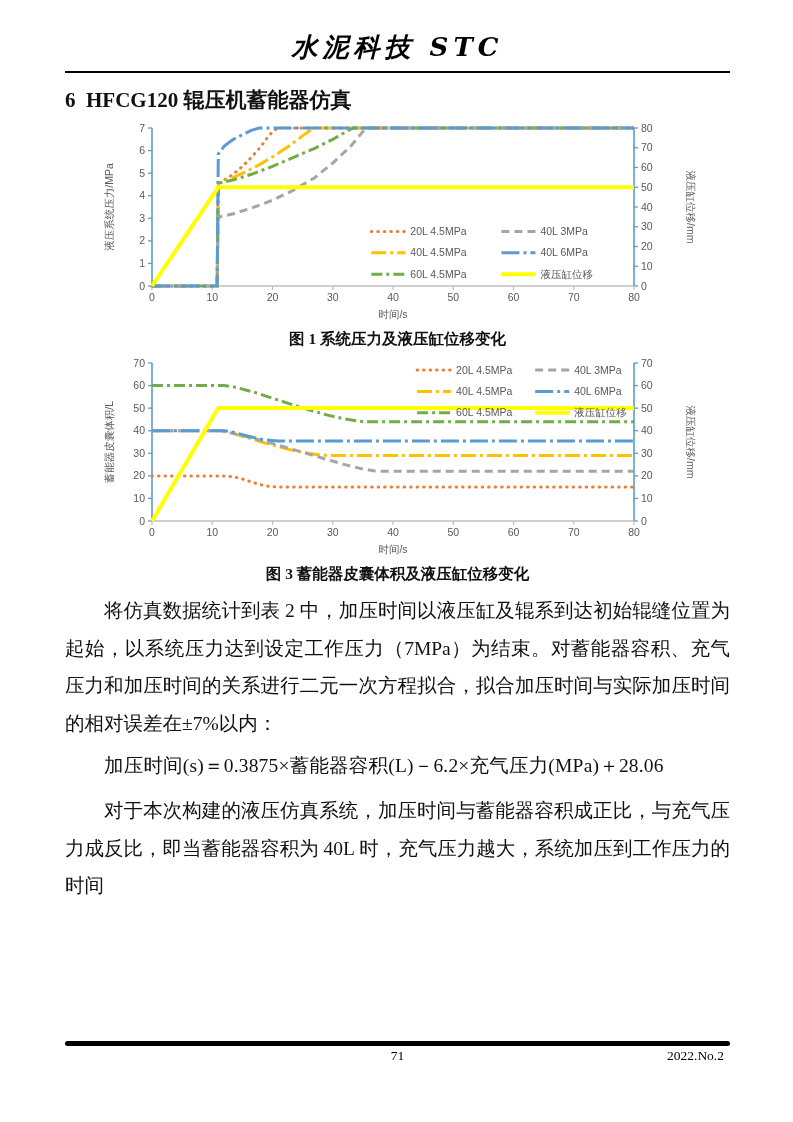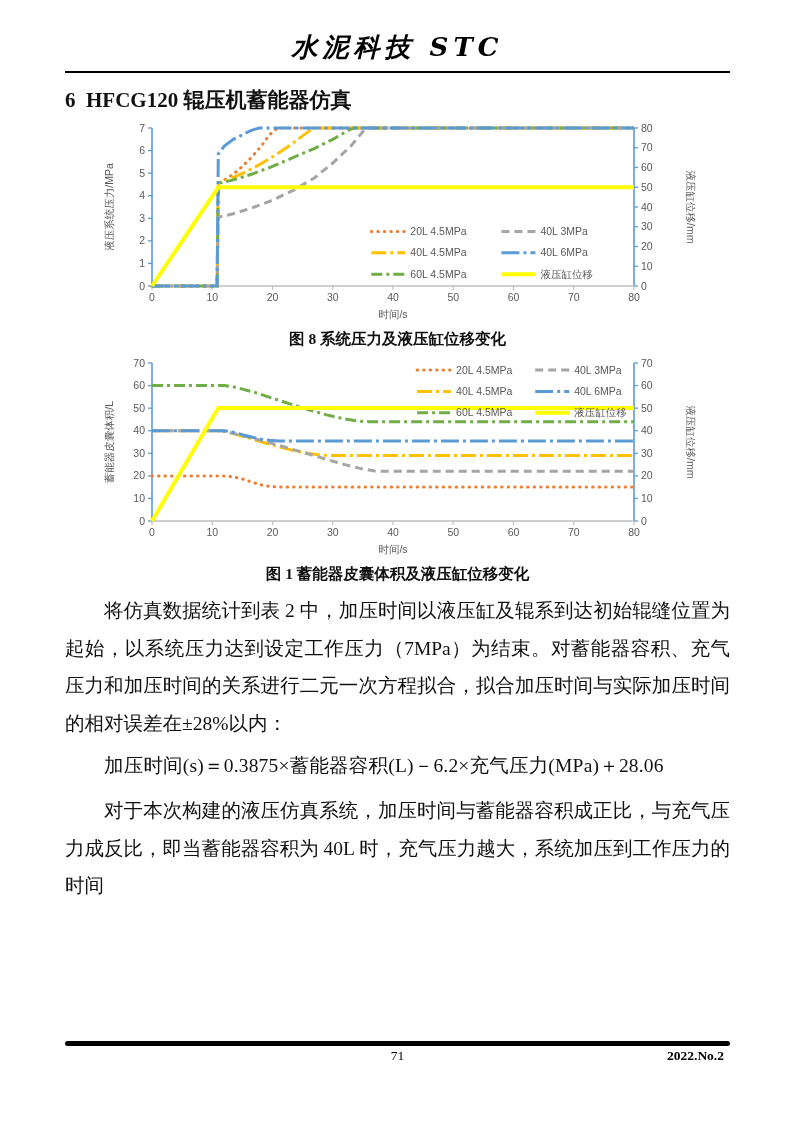--- a/index.html
+++ b/index.html
@@ -27,21 +27,21 @@
   }
   .figure{text-align:center;margin-top:6px;}
   .figure svg{display:inline-block;}
   .caption{
     text-align:center;font-size:15.5px;font-weight:bold;line-height:21px;margin:2px 0 4px 0;
   }
   .footer{position:absolute;left:65px;right:63px;top:1041px;}
   .footer-rule{height:5px;background:#000;border-radius:3px/60%;}
   .footer-row{position:relative;height:20px;margin-top:2px;font-size:13.5px;color:#000;}
   .footer-page{position:absolute;left:0;right:0;text-align:center;}
-  .footer-issue{position:absolute;right:6px;top:0;font-weight:bold;}
+  .footer-issue{position:absolute;right:6px;top:0;}
 </style>
 </head>
 <body>
 
 <div class="page">
   <div class="content">
 
     <div class="journal-title">水泥科技 STC</div>
     <hr class="header-rule">
 
@@ -121,21 +121,21 @@
           <line x1="271.31" y1="132.82" x2="305.31" y2="132.82" stroke="#FFC000" stroke-width="3" stroke-dasharray="15 4 3 4" stroke-linecap="butt"></line>
           <text x="310.31" y="136.32" text-anchor="start" font-size="10.5px" font-family="&quot;Liberation Sans&quot;,&quot;DejaVu Sans&quot;,sans-serif" fill="#595959">40L 4.5MPa</text>
           <line x1="401.45" y1="132.82" x2="435.45" y2="132.82" stroke="#5B9BD5" stroke-width="3" stroke-dasharray="18 4 3 4" stroke-linecap="butt"></line>
           <text x="440.45" y="136.32" text-anchor="start" font-size="10.5px" font-family="&quot;Liberation Sans&quot;,&quot;DejaVu Sans&quot;,sans-serif" fill="#595959">40L 6MPa</text>
           <line x1="271.31" y1="154.15" x2="305.31" y2="154.15" stroke="#70AD47" stroke-width="3" stroke-dasharray="11 4 3 4" stroke-linecap="butt"></line>
           <text x="310.31" y="157.65" text-anchor="start" font-size="10.5px" font-family="&quot;Liberation Sans&quot;,&quot;DejaVu Sans&quot;,sans-serif" fill="#595959">60L 4.5MPa</text>
           <line x1="401.45" y1="154.15" x2="435.45" y2="154.15" stroke="#FFFF00" stroke-width="4" stroke-linecap="butt"></line>
           <text x="440.45" y="157.65" text-anchor="start" font-size="10.5px" font-family="&quot;Liberation Sans&quot;,&quot;DejaVu Sans&quot;,sans-serif" fill="#595959">液压缸位移</text>
         </svg>
     </div>
-    <div class="caption">图 8 系统压力及液压缸位移变化</div>
+    <div class="caption">图 1 系统压力及液压缸位移变化</div>
 
     <div class="figure">
       <svg width="596" height="202" viewBox="0 0 596 202">
           <line x1="52" y1="8" x2="52" y2="166" stroke="#5B9BD5" stroke-width="1.6"></line>
           <line x1="534" y1="8" x2="534" y2="166" stroke="#5B9BD5" stroke-width="1.6"></line>
           <line x1="52" y1="166" x2="534" y2="166" stroke="#BFBFBF" stroke-width="1.3"></line>
           <line x1="48" y1="166" x2="52" y2="166" stroke="#5B9BD5" stroke-width="1.3"></line>
           <text x="45" y="169.5" text-anchor="end" font-family="&quot;Liberation Sans&quot;,&quot;DejaVu Sans&quot;,sans-serif" font-size="10.5px" fill="#595959">0</text>
           <line x1="48" y1="143.42857142857144" x2="52" y2="143.42857142857144" stroke="#5B9BD5" stroke-width="1.3"></line>
           <text x="45" y="146.92857142857144" text-anchor="end" font-family="&quot;Liberation Sans&quot;,&quot;DejaVu Sans&quot;,sans-serif" font-size="10.5px" fill="#595959">10</text>
@@ -201,23 +201,23 @@
           <line x1="317.1" y1="36.44" x2="351.1" y2="36.44" stroke="#FFC000" stroke-width="3" stroke-dasharray="15 4 3 4" stroke-linecap="butt"></line>
           <text x="356.1" y="39.94" text-anchor="start" font-size="10.5px" font-family="&quot;Liberation Sans&quot;,&quot;DejaVu Sans&quot;,sans-serif" fill="#595959">40L 4.5MPa</text>
           <line x1="435.19" y1="36.44" x2="469.19" y2="36.44" stroke="#5B9BD5" stroke-width="3" stroke-dasharray="18 4 3 4" stroke-linecap="butt"></line>
           <text x="474.19" y="39.94" text-anchor="start" font-size="10.5px" font-family="&quot;Liberation Sans&quot;,&quot;DejaVu Sans&quot;,sans-serif" fill="#595959">40L 6MPa</text>
           <line x1="317.1" y1="57.77" x2="351.1" y2="57.77" stroke="#70AD47" stroke-width="3" stroke-dasharray="11 4 3 4" stroke-linecap="butt"></line>
           <text x="356.1" y="61.27" text-anchor="start" font-size="10.5px" font-family="&quot;Liberation Sans&quot;,&quot;DejaVu Sans&quot;,sans-serif" fill="#595959">60L 4.5MPa</text>
           <line x1="435.19" y1="57.77" x2="469.19" y2="57.77" stroke="#FFFF00" stroke-width="4" stroke-linecap="butt"></line>
           <text x="474.19" y="61.27" text-anchor="start" font-size="10.5px" font-family="&quot;Liberation Sans&quot;,&quot;DejaVu Sans&quot;,sans-serif" fill="#595959">液压缸位移</text>
         </svg>
     </div>
-    <div class="caption">图 1 蓄能器皮囊体积及液压缸位移变化</div>
-
-    <p class="para">将仿真数据统计到表 2 中，加压时间以液压缸及辊系到达初始辊缝位置为起始，以系统压力达到设定工作压力（7MPa）为结束。对蓄能器容积、充气压力和加压时间的关系进行二元一次方程拟合，拟合加压时间与实际加压时间的相对误差在±28%以内：</p>
+    <div class="caption">图 3 蓄能器皮囊体积及液压缸位移变化</div>
+
+    <p class="para">将仿真数据统计到表 2 中，加压时间以液压缸及辊系到达初始辊缝位置为起始，以系统压力达到设定工作压力（7MPa）为结束。对蓄能器容积、充气压力和加压时间的关系进行二元一次方程拟合，拟合加压时间与实际加压时间的相对误差在±7%以内：</p>
     <p class="formula">加压时间(s)＝0.3875×蓄能器容积(L)－6.2×充气压力(MPa)＋28.06</p>
     <p class="para">对于本次构建的液压仿真系统，加压时间与蓄能器容积成正比，与充气压力成反比，即当蓄能器容积为 40L 时，充气压力越大，系统加压到工作压力的时间</p>
   </div>
 
   <div class="footer">
     <div class="footer-rule"></div>
     <div class="footer-row">
       <span class="footer-page">71</span>
       <span class="footer-issue">2022.No.2</span>
     </div>

